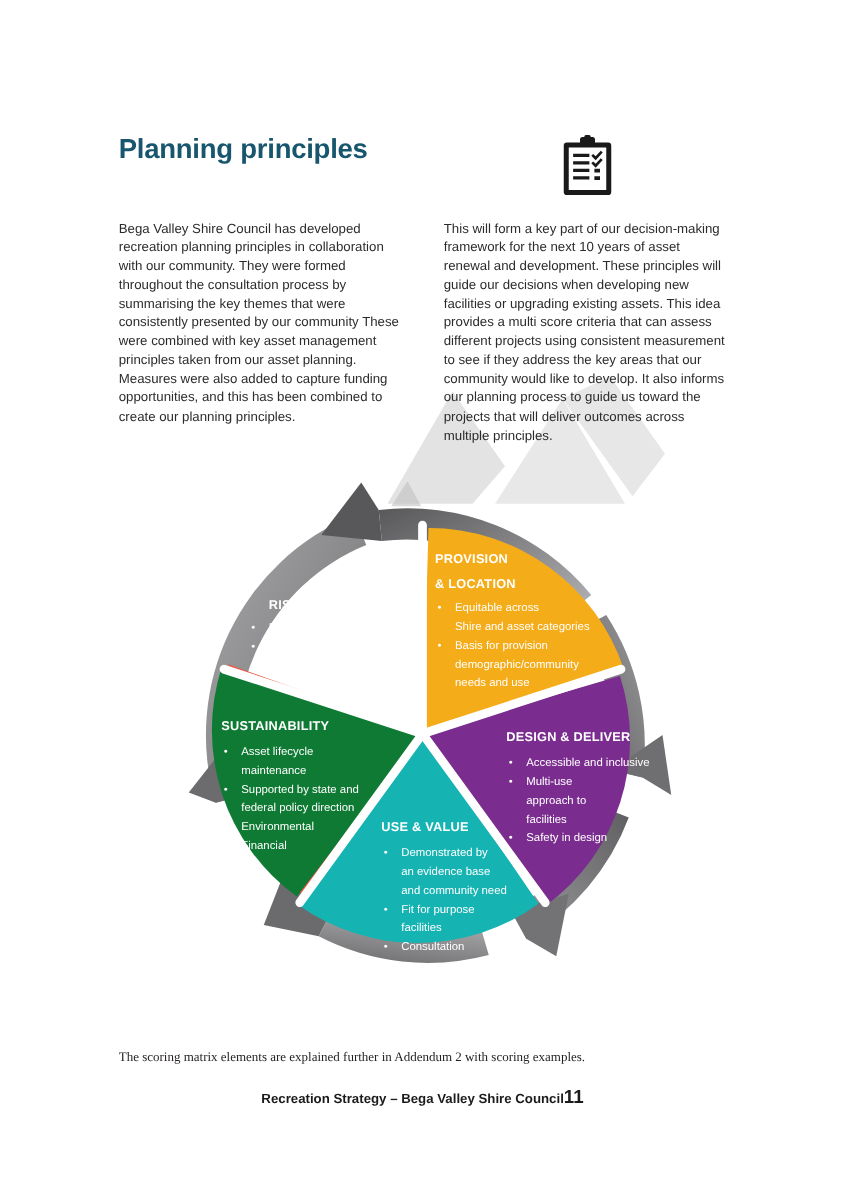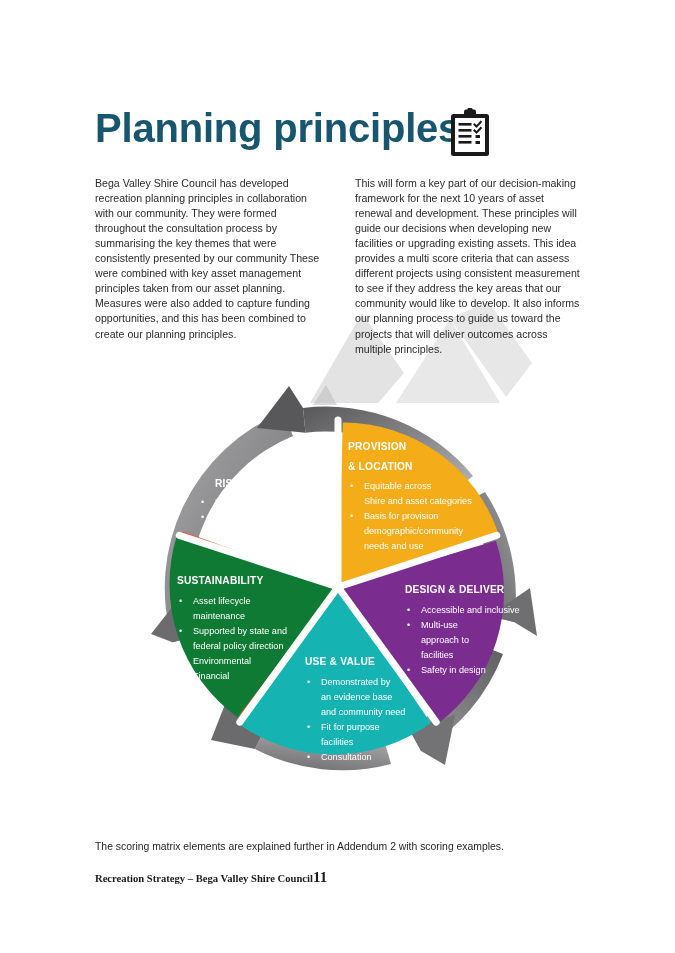--- a/index.html
+++ b/index.html
@@ -32,21 +32,21 @@
     height: 120px;
     opacity: 1;
     pointer-events: none;
   }
 
   
   .page-title {
     position: absolute;
     left: 95px;
     top: 106px;
-    font-size: 40px;
+    font-size: 22px;
     font-weight: bold;
     letter-spacing: -0.2px;
     color: #17566e;
     font-family: "Liberation Sans", sans-serif;
   }
   .clipboard-icon {
     position: absolute;
     left: 448px;
     top: 108px;
     width: 44px;
@@ -94,34 +94,34 @@
   }
   .seg-bullet { font-size: 9px; fill: #ffffff; }
 
   
   .note {
     position: absolute;
     left: 95px;
     top: 841px;
     font-size: 10.4px;
     color: #231f20;
-    font-family: Liberation Sans, sans-serif;
+    font-family: Liberation Serif, serif;
   }
   .footer {
     position: absolute;
     left: 95px;
     top: 869px;
     width: 486px;
     display: flex;
-    justify-content: flex-start;
+    justify-content: center;
     align-items: baseline;
     font-size: 10.6px;
     font-weight: bold;
     color: #1b1b1b;
-    font-family: Liberation Serif, serif;
+    font-family: Liberation Sans, sans-serif;
   }
   .footer-page { font-size: 15px; }
 </style>
 </head>
 <body>
 
 <div class="page">
 
   <svg class="watermark" viewBox="0 0 290 120" aria-hidden="true">
     <path d="M10 118 L62 28 L104 88 L78 118 Z" fill="#d9d9d9" opacity="0.75"></path>

